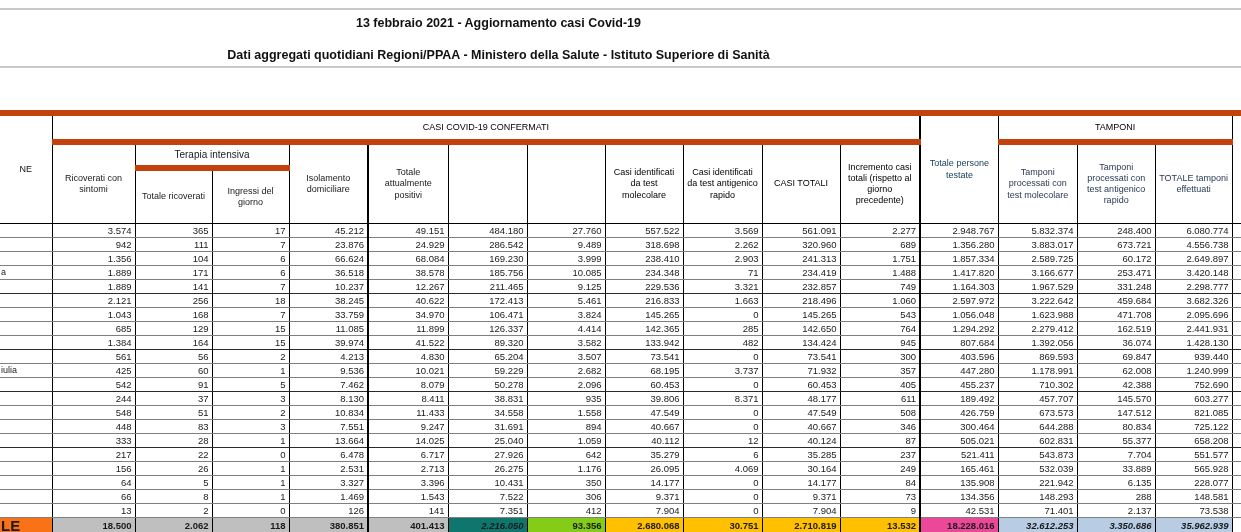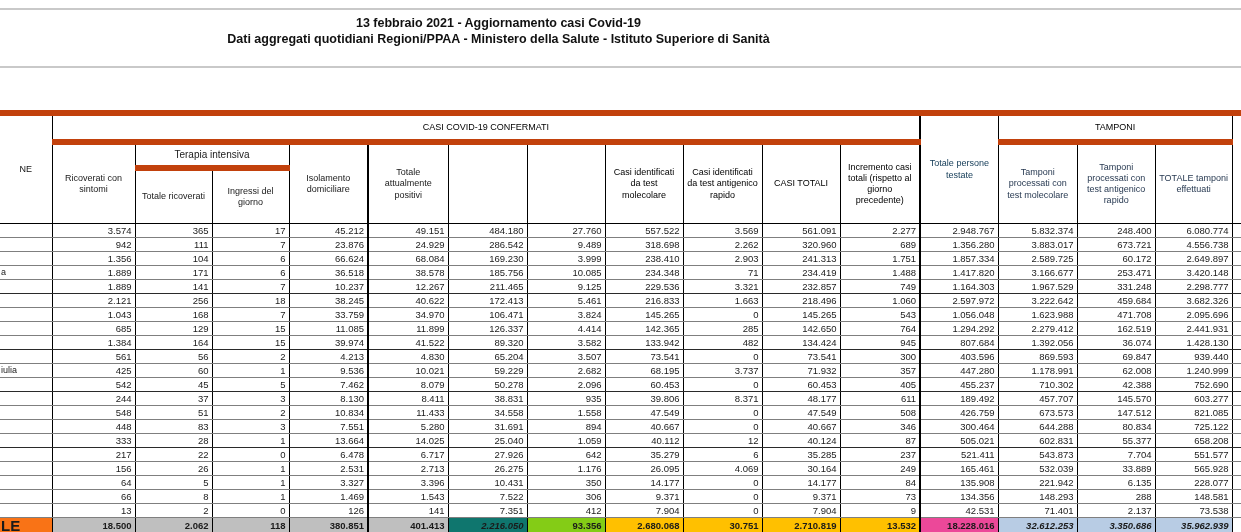--- a/index.html
+++ b/index.html
@@ -3,21 +3,21 @@
 <meta charset="utf-8">
 <style>
   html,body{margin:0;padding:0;}
   body{
     width:1241px;height:532px;position:relative;overflow:hidden;
     background:#ffffff;font-family:"Liberation Sans",sans-serif;color:#1a1a1a;
   }
   .hairline{position:absolute;left:0;width:1241px;height:2px;background:#c9c9c9;}
   #hl1{top:8px;} #hl2{top:66px;}
   .title-line{position:absolute;left:0;width:997px;text-align:center;font-weight:bold;font-size:12.5px;color:#111;}
-  #title1{top:16px;} #title2{top:32px;}
+  #title1{top:16px;} #title2{top:48px;}
 
   table#covid{
     position:absolute;top:110px;left:0;width:1241px;
     border-collapse:collapse;table-layout:fixed;
   }
   #covid th,#covid td{
     padding:0 3px;overflow:hidden;white-space:normal;
     border-left:1px solid #000;border-right:1px solid #000;
     font-family:"Liberation Sans",sans-serif;
   }
@@ -325,21 +325,21 @@
         <td>357</td>
         <td class="thickL">447.280</td>
         <td>1.178.991</td>
         <td>62.008</td>
         <td>1.240.999</td>
         <td class="sl"></td>
       </tr>
       <tr class="grp">
         <td class="rg"></td>
         <td>542</td>
-        <td>45</td>
+        <td>91</td>
         <td>5</td>
         <td>7.462</td>
         <td class="thickL">8.079</td>
         <td>50.278</td>
         <td>2.096</td>
         <td>60.453</td>
         <td>0</td>
         <td>60.453</td>
         <td>405</td>
         <td class="thickL">455.237</td>
@@ -385,21 +385,21 @@
         <td>147.512</td>
         <td>821.085</td>
         <td class="sl"></td>
       </tr>
       <tr>
         <td class="rg"></td>
         <td>448</td>
         <td>83</td>
         <td>3</td>
         <td>7.551</td>
-        <td class="thickL">5.280</td>
+        <td class="thickL">9.247</td>
         <td>31.691</td>
         <td>894</td>
         <td>40.667</td>
         <td>0</td>
         <td>40.667</td>
         <td>346</td>
         <td class="thickL">300.464</td>
         <td>644.288</td>
         <td>80.834</td>
         <td>725.122</td>

